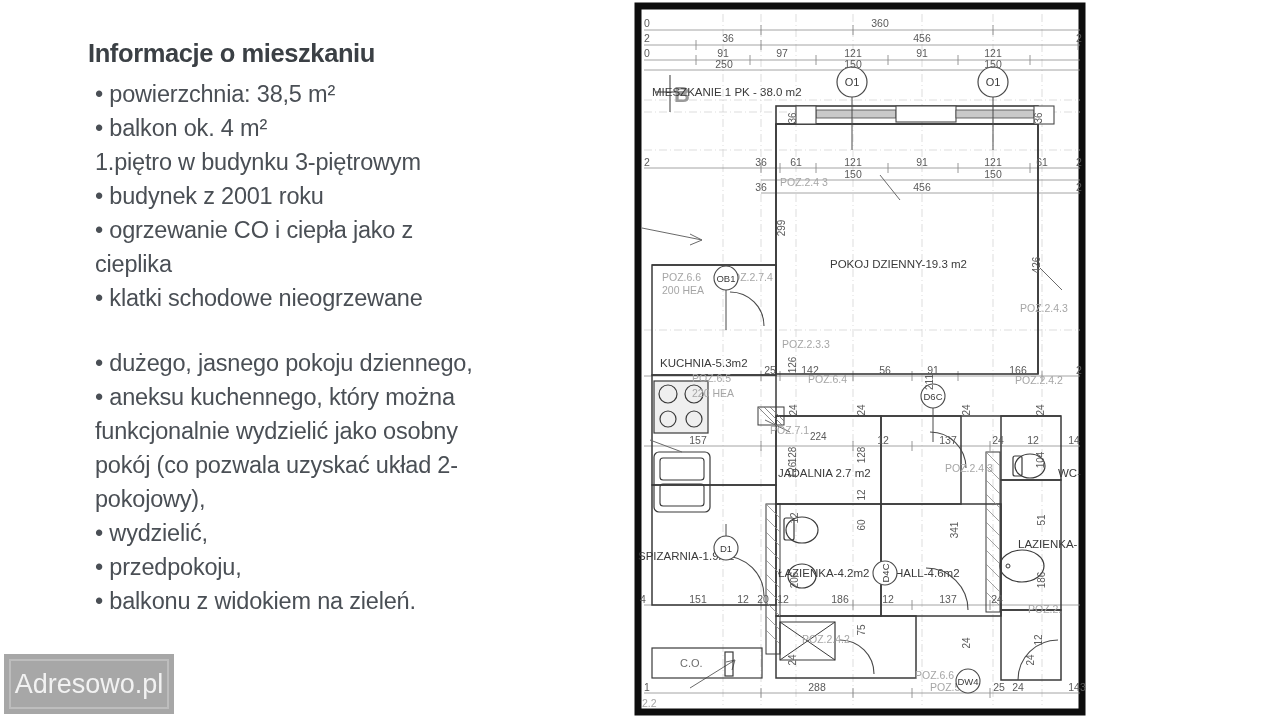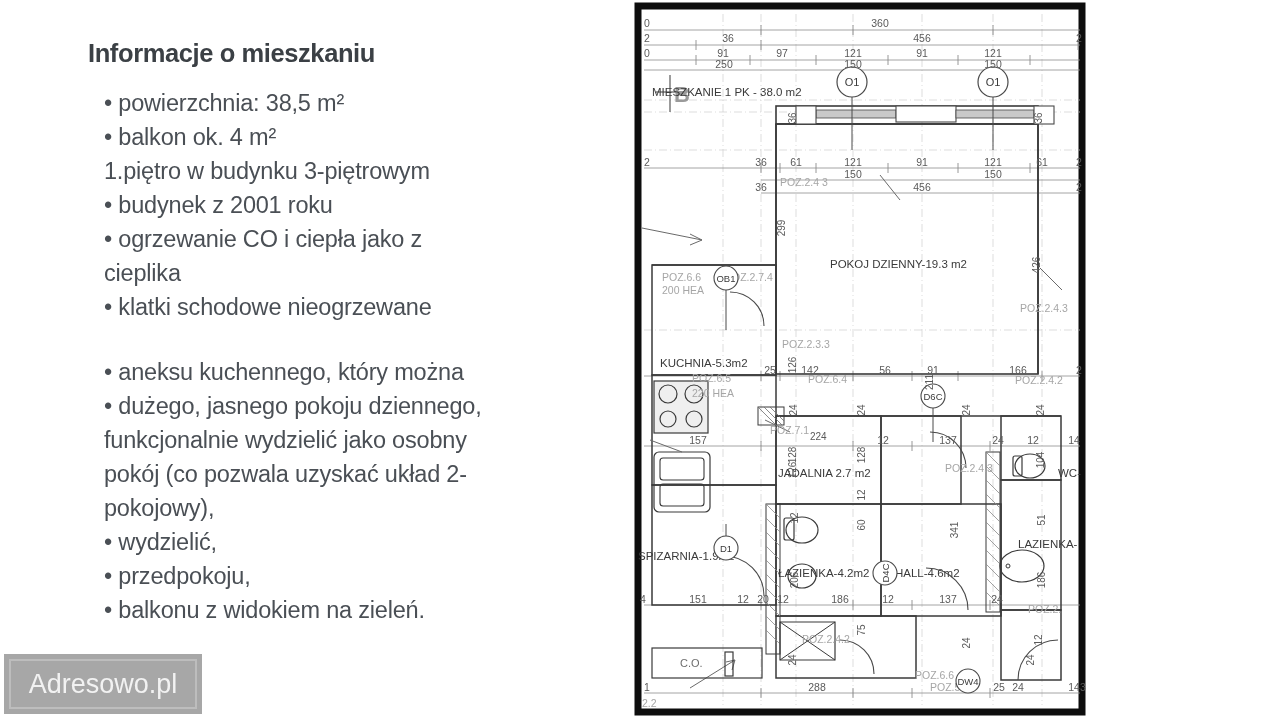--- a/index.html
+++ b/index.html
@@ -34,40 +34,40 @@
     font-size: 25.5px;
     font-weight: bold;
     color: #3b4045;
     letter-spacing: -0.4px;
     line-height: 1.25;
     margin: 0 0 3px 0;
     white-space: nowrap;
   }
   .sect-list {
     list-style: none;
-    margin: 16px;
+    margin: 7px;
     padding: 0;
   }
   .sect-list li {
     font-size: 23.5px;
     font-weight: 400;
     color: #4a4f55;
     line-height: 34px;
     letter-spacing: -0.2px;
     margin: 0;
     padding: 0;
   }
   #block-two { margin-top: 31px; }
 
   
   #watermark {
     position: absolute;
     left: 4px;
     top: 654px;
-    width: 198px;
+    width: 170px;
     height: 60px;
     background: #a7a7a7;
     box-sizing: border-box;
     display: flex;
     align-items: center;
     justify-content: center;
   }
   #watermark .wm-inner {
     position: absolute;
     left: 5px; top: 5px; right: 5px; bottom: 5px;
@@ -110,22 +110,22 @@
         <li>1.piętro w budynku 3-piętrowym</li>
         <li>• budynek z 2001 roku</li>
         <li>• ogrzewanie CO i ciepła jako z</li>
         <li>cieplika</li>
         <li>• klatki schodowe nieogrzewane</li>
       </ul>
     </div>
 
     <div id="block-two">
       <ul class="sect-list">
+        <li>• dużego, jasnego pokoju dziennego,</li>
         <li>• aneksu kuchennego, który można</li>
-        <li>• dużego, jasnego pokoju dziennego,</li>
         <li>funkcjonalnie wydzielić jako osobny</li>
         <li>pokój (co pozwala uzyskać układ 2-</li>
         <li>pokojowy),</li>
         <li>• wydzielić,</li>
         <li>• przedpokoju,</li>
         <li>• balkonu z widokiem na zieleń.</li>
       </ul>
     </div>
 
   </div>

